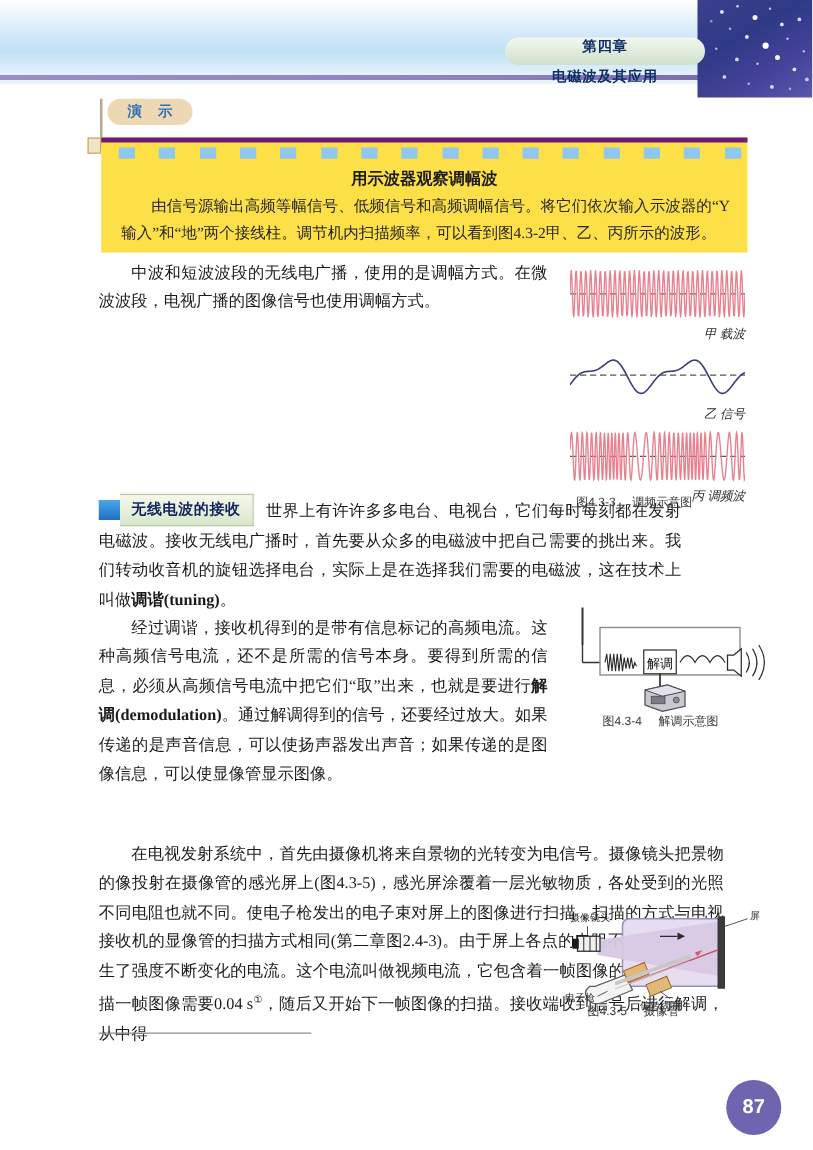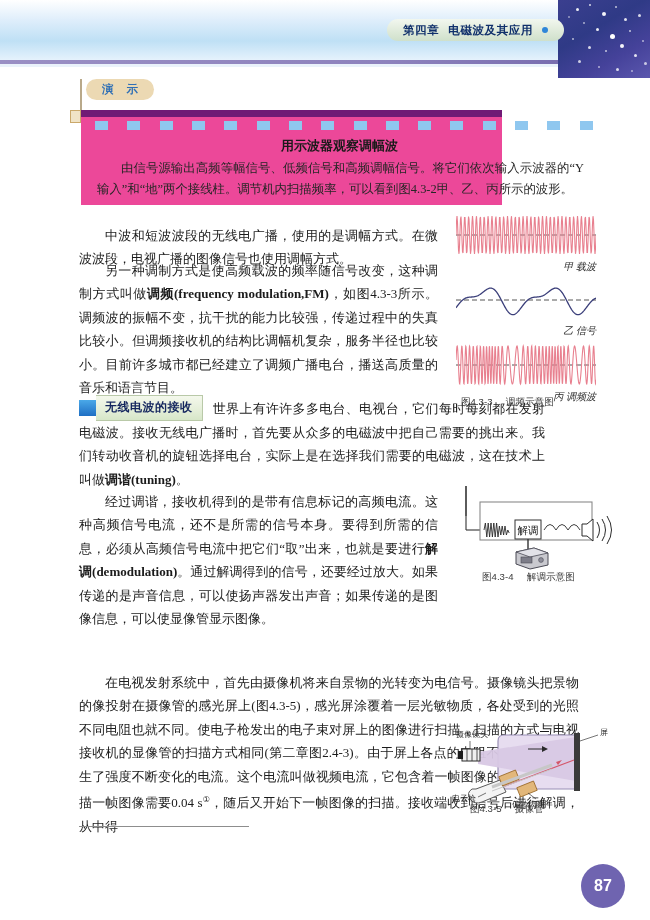--- a/index.html
+++ b/index.html
@@ -25,26 +25,26 @@
     position:absolute;left:0;top:64px;width:650px;height:3px;
     background:#eaf2fb;
   }
   .corner-art{
     position:absolute;right:0;top:0;width:92px;height:78px;
     background:linear-gradient(150deg,#3b3f8f 0%,#2f3a86 38%,#45429a 70%,#5b57ae 100%);
     overflow:hidden;
   }
   .sp{position:absolute;background:#fff;border-radius:50%;}
   .chapter-chip{
-    position:absolute;right:86px;top:19px;
+    position:absolute;right:86px;top:30px;
     height:22px;min-width:160px;
     background:linear-gradient(180deg,#f2f7ef 0%,#dfeada 55%,#cfe0cb 100%);
     border-radius:11px;
-    display:flex;align-items:center;justify-content:center;gap:9px;
-    padding:0 16px;box-sizing:border-box;
+    display:flex;align-items:center;justify-content:flex-start;gap:9px;
+    padding:0 16px;box-sizing:border-box;flex-direction:column;
   }
   .chapter-chip .ctext{
     font-family:"Liberation Sans","DejaVu Sans",sans-serif;
     font-size:11.5px;font-weight:bold;color:#10306b;letter-spacing:.6px;
   }
   .chip-dot{width:6px;height:6px;border-radius:50%;background:#2f86d8;}
 
   
   .demo-badge{
     position:absolute;left:86px;top:79px;
@@ -58,23 +58,23 @@
     text-indent:5px;
   }
   .demo-left-tab{
     position:absolute;left:70px;top:110px;width:11px;height:13px;
     background:#f0e3c6;border:1px solid #caa86a;box-sizing:border-box;
   }
   .demo-spine{
     position:absolute;left:80px;top:79px;width:2px;height:40px;background:#b9a98a;
   }
   .demo-box{
-    position:absolute;left:81px;top:110px;width:421px;height:88px;
-    background:#ec4899;
-    border-top:7px solid #701a75;
+    position:absolute;left:81px;top:110px;width:517px;height:88px;
+    background:#fde047;
+    border-top:4px solid #701a75;
   }
   .dash-row{
     position:absolute;left:0;top:4px;width:517px;height:9px;
   }
   .dash{position:absolute;top:0;width:13px;height:9px;background:#8fc7ef;}
   .demo-title{
     position:absolute;left:0;top:20px;width:517px;text-align:center;
     font-family:"Liberation Sans","DejaVu Sans",sans-serif;
     font-size:13px;font-weight:bold;color:#1a1a1a;
   }
@@ -200,25 +200,22 @@
         <div class="dash" style="left: 369.438px;"></div>
         <div class="dash" style="left: 401.75px;"></div>
         <div class="dash" style="left: 434.062px;"></div>
         <div class="dash" style="left: 466.375px;"></div>
         <div class="dash" style="left: 498.688px;"></div>
       </div>
     <div class="demo-title">用示波器观察调幅波</div>
     <div class="demo-body">由信号源输出高频等幅信号、低频信号和高频调幅信号。将它们依次输入示波器的“Y输入”和“地”两个接线柱。调节机内扫描频率，可以看到图4.3-2甲、乙、丙所示的波形。</div>
   </div>
 
-  <div class="col p-indent" style="left:79px;top:224px;width:359px;">中波和短波波段的无线电广播，使用的是调幅方式。在微波波段，电视广播的图像信号也使用调幅方式。</div>
-
-  <div class="col p-indent" style="left:79px;top:259px;width:359px;">
-    <span>另一种调制方式是使高频载波的频率随信号改变，这种调制方式叫做</span><span class="bold">调频</span><span class="en">(frequency modulation,FM)</span><span>，如图4.3-3所示。调频波的振幅不变，抗干扰的能力比较强，传递过程中的失真比较小。但调频接收机的结构比调幅机复杂，服务半径也比较小。目前许多城市都已经建立了调频广播电台，播送高质量的音乐和语言节目。</span>
-  </div>
+  <div class="col p-indent" style="left:79px;top:206px;width:359px;">中波和短波波段的无线电广播，使用的是调幅方式。在微波波段，电视广播的图像信号也使用调幅方式。</div>
+
 
   <div class="col" style="left:79px;top:395px;width:466px;">
     <span class="sec-head">
       <span class="sec-sq"></span>
       <span class="sec-pill">无线电波的接收</span>
     </span><span>世界上有许许多多电台、电视台，它们每时每刻都在发射电磁波。接收无线电广播时，首先要从众多的电磁波中把自己需要的挑出来。我们转动收音机的旋钮选择电台，实际上是在选择我们需要的电磁波，这在技术上叫做</span><span class="bold">调谐</span><span class="en">(tuning)</span><span>。</span>
   </div>
 
   <div class="col p-indent" style="left:79px;top:490px;width:359px;">
     <span>经过调谐，接收机得到的是带有信息标记的高频电流。这种高频信号电流，还不是所需的信号本身。要得到所需的信息，必须从高频信号电流中把它们“取”出来，也就是要进行</span><span class="bold">解调</span><span class="en">(demodulation)</span><span>。通过解调得到的信号，还要经过放大。如果传递的是声音信息，可以使扬声器发出声音；如果传递的是图像信息，可以使显像管显示图像。</span>

